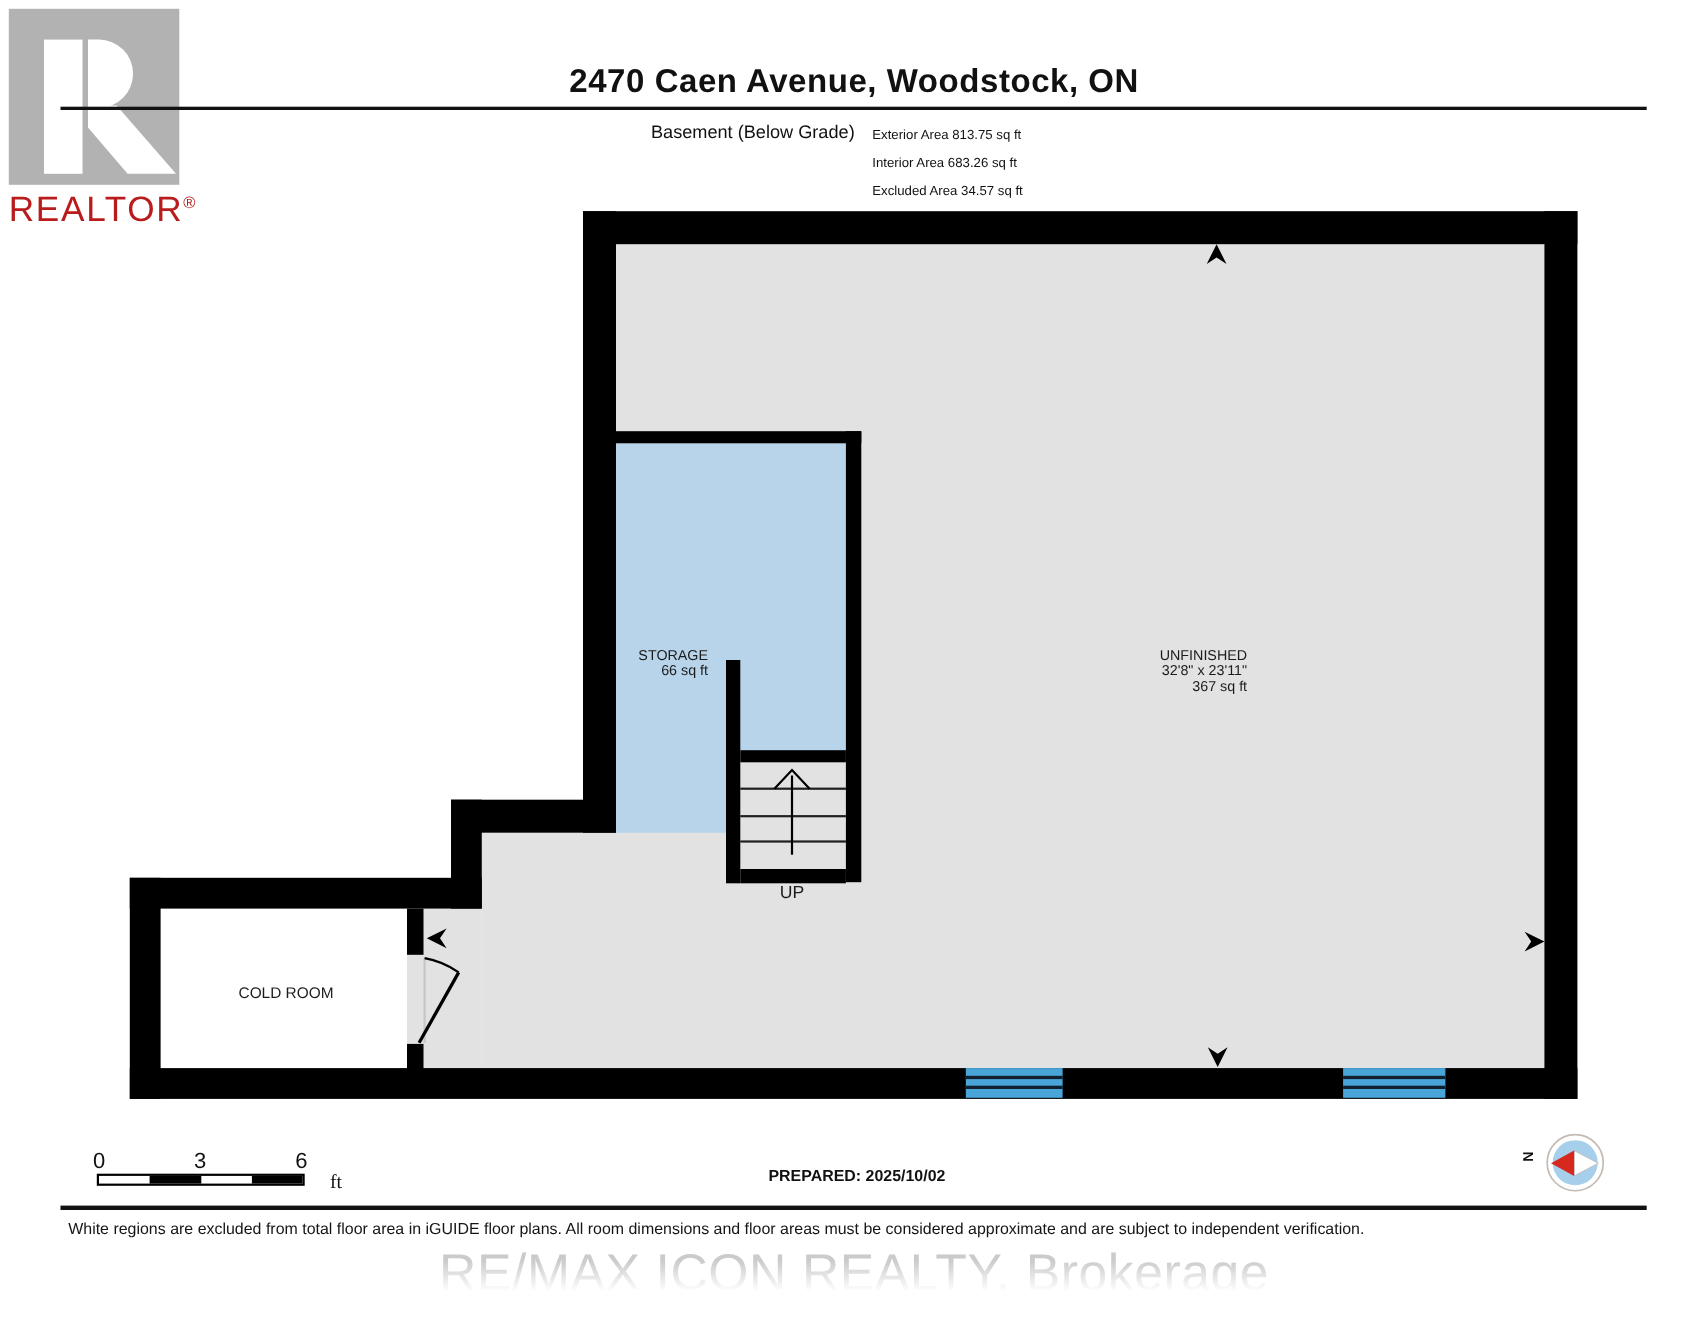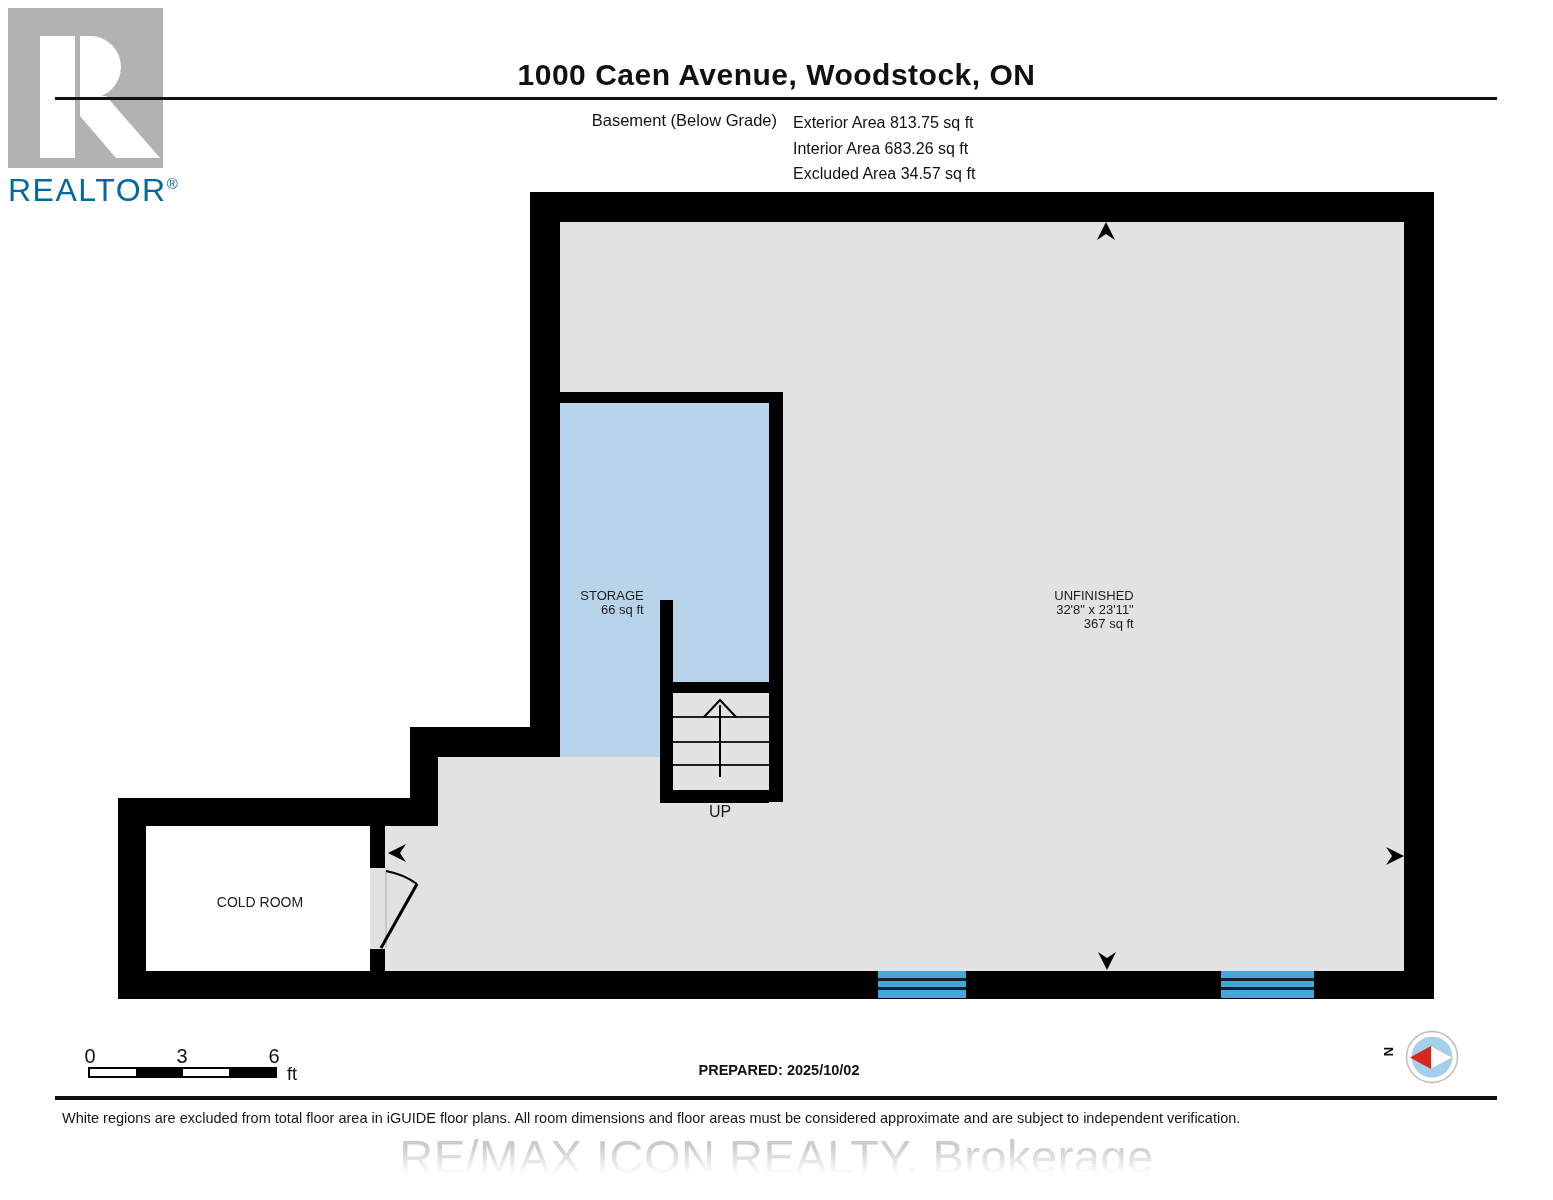--- a/index.html
+++ b/index.html
@@ -15,29 +15,29 @@
     color:#1c1c1c;white-space:nowrap;line-height:14px;font-size:13px;
   }
   .floor{background:#e2e2e2;}
   .blue{background:#b7d4ea;}
   .tread{position:absolute;background:#1f1f1f;height:2px;width:96px;left:673px;}
   .window{position:absolute;background:#49a5d7;top:971px;height:27px;}
   .winline{position:absolute;left:0;right:0;height:3px;background:#10202e;}
   .hline{position:absolute;background:#111;}
   #title{position:absolute;left:0;width:100%;text-align:center;top:58px;font-size:30px;font-weight:bold;letter-spacing:0.5px;}
   #floor-label{position:absolute;right:776px;top:111px;font-size:16.5px;font-weight:normal;}
-  #area-lines{position:absolute;left:793px;top:110px;font-size:16px;line-height:25.5px;}
+  #area-lines{position:absolute;left:793px;top:110px;font-size:12px;line-height:25.5px;}
   #realtor-box{position:absolute;left:8px;top:8px;width:155px;height:160px;background:#b2b2b2;}
-  #realtor-word{position:absolute;left:8px;top:172px;font-size:32px;letter-spacing:1.5px;color:#0369a1;font-weight:400;}
+  #realtor-word{position:absolute;left:8px;top:172px;font-size:32px;letter-spacing:1.5px;color:#b91c1c;font-weight:400;}
   #realtor-word sup{font-size:15px;}
   #scale-ticks span{position:absolute;top:1045px;font-size:20px;transform:translateX(-50%);}
   #scale-bar{position:absolute;left:88px;top:1067px;width:189px;height:11px;border:2px solid #000;box-sizing:border-box;display:flex;}
   #scale-bar i{flex:1;}
   #scale-bar i:nth-child(2),#scale-bar i:nth-child(4){background:#000;}
-  #scale-ft{position:absolute;left:287px;top:1064px;font-size:18px;}
+  #scale-ft{position:absolute;left:300px;top:1064px;font-size:18px;font-family:Liberation Serif, serif;}
   #prepared{position:absolute;left:0;width:1558px;text-align:center;top:1062px;font-size:14.5px;font-weight:bold;}
   #north-n{position:absolute;left:1384px;top:1044px;font-size:13px;font-weight:bold;transform:rotate(-90deg);}
   #disclaimer{position:absolute;left:62px;top:1110px;font-size:14.5px;color:#151515;}
   #watermark{
     position:absolute;left:0;width:100%;text-align:center;top:1129px;
     font-size:47px;color:#cbcbcb;font-weight:400;letter-spacing:0.5px;white-space:nowrap;
   }
   #wm-fade{position:absolute;left:0;width:100%;top:1146px;height:40px;
     background:linear-gradient(rgba(255,255,255,0), #ffffff 70%);}
   svg{display:block;}
@@ -49,21 +49,21 @@
 
   <div id="realtor-box">
     <svg width="155" height="160" viewBox="0 0 155 160">
       <rect x="32" y="28" width="35" height="122" fill="#fff"></rect>
       <path d="M 72 28 L 82 28 A 31 31 0 0 1 82 90 L 72 90 Z" fill="#fff"></path>
       <polygon points="72,88 98,88 152,150 108,150 72,108" fill="#fff"></polygon>
     </svg>
   </div>
   <div id="realtor-word"><span>REALTOR</span><sup>®</sup></div>
 
-  <div id="title">1000 Caen Avenue, Woodstock, ON</div>
+  <div id="title">2470 Caen Avenue, Woodstock, ON</div>
   <div class="hline" style="left:55px;top:97px;width:1442px;height:3px;"></div>
   <div id="floor-label">Basement (Below Grade)</div>
   <div id="area-lines">
     <div>Exterior Area 813.75 sq ft</div>
     <div>Interior Area 683.26 sq ft</div>
     <div>Excluded Area 34.57 sq ft</div>
   </div>
 
   <div class="fill floor" style="left:560px;top:222px;width:844px;height:750px;"></div>
   <div class="fill floor" style="left:438px;top:757px;width:122px;height:215px;"></div>

